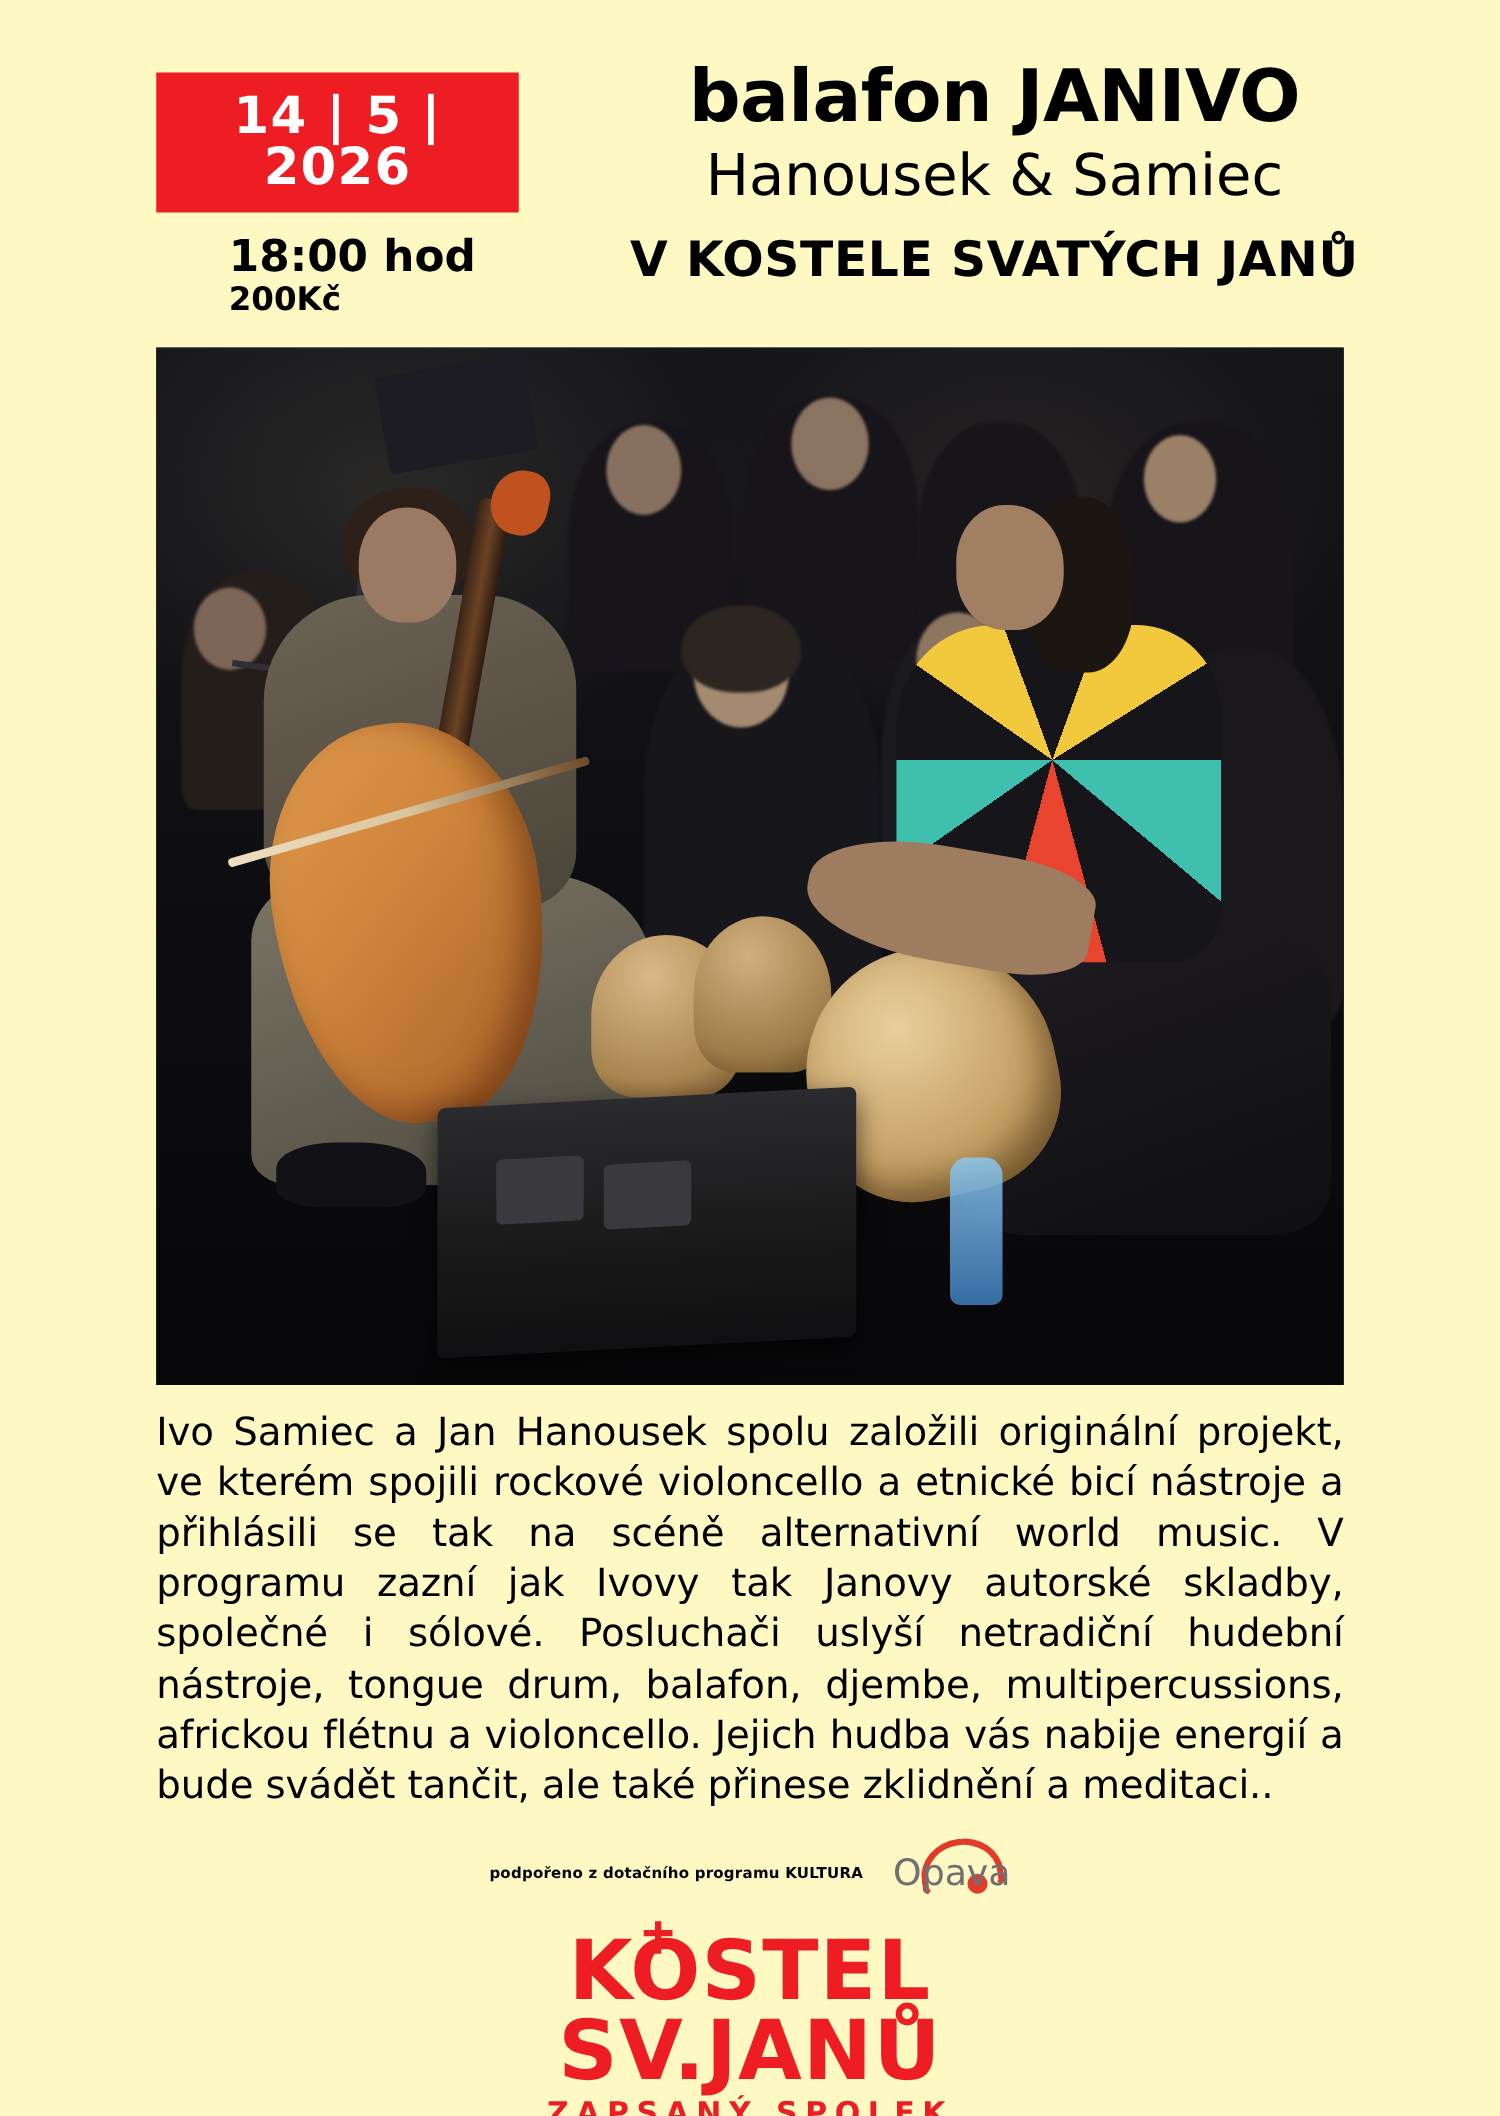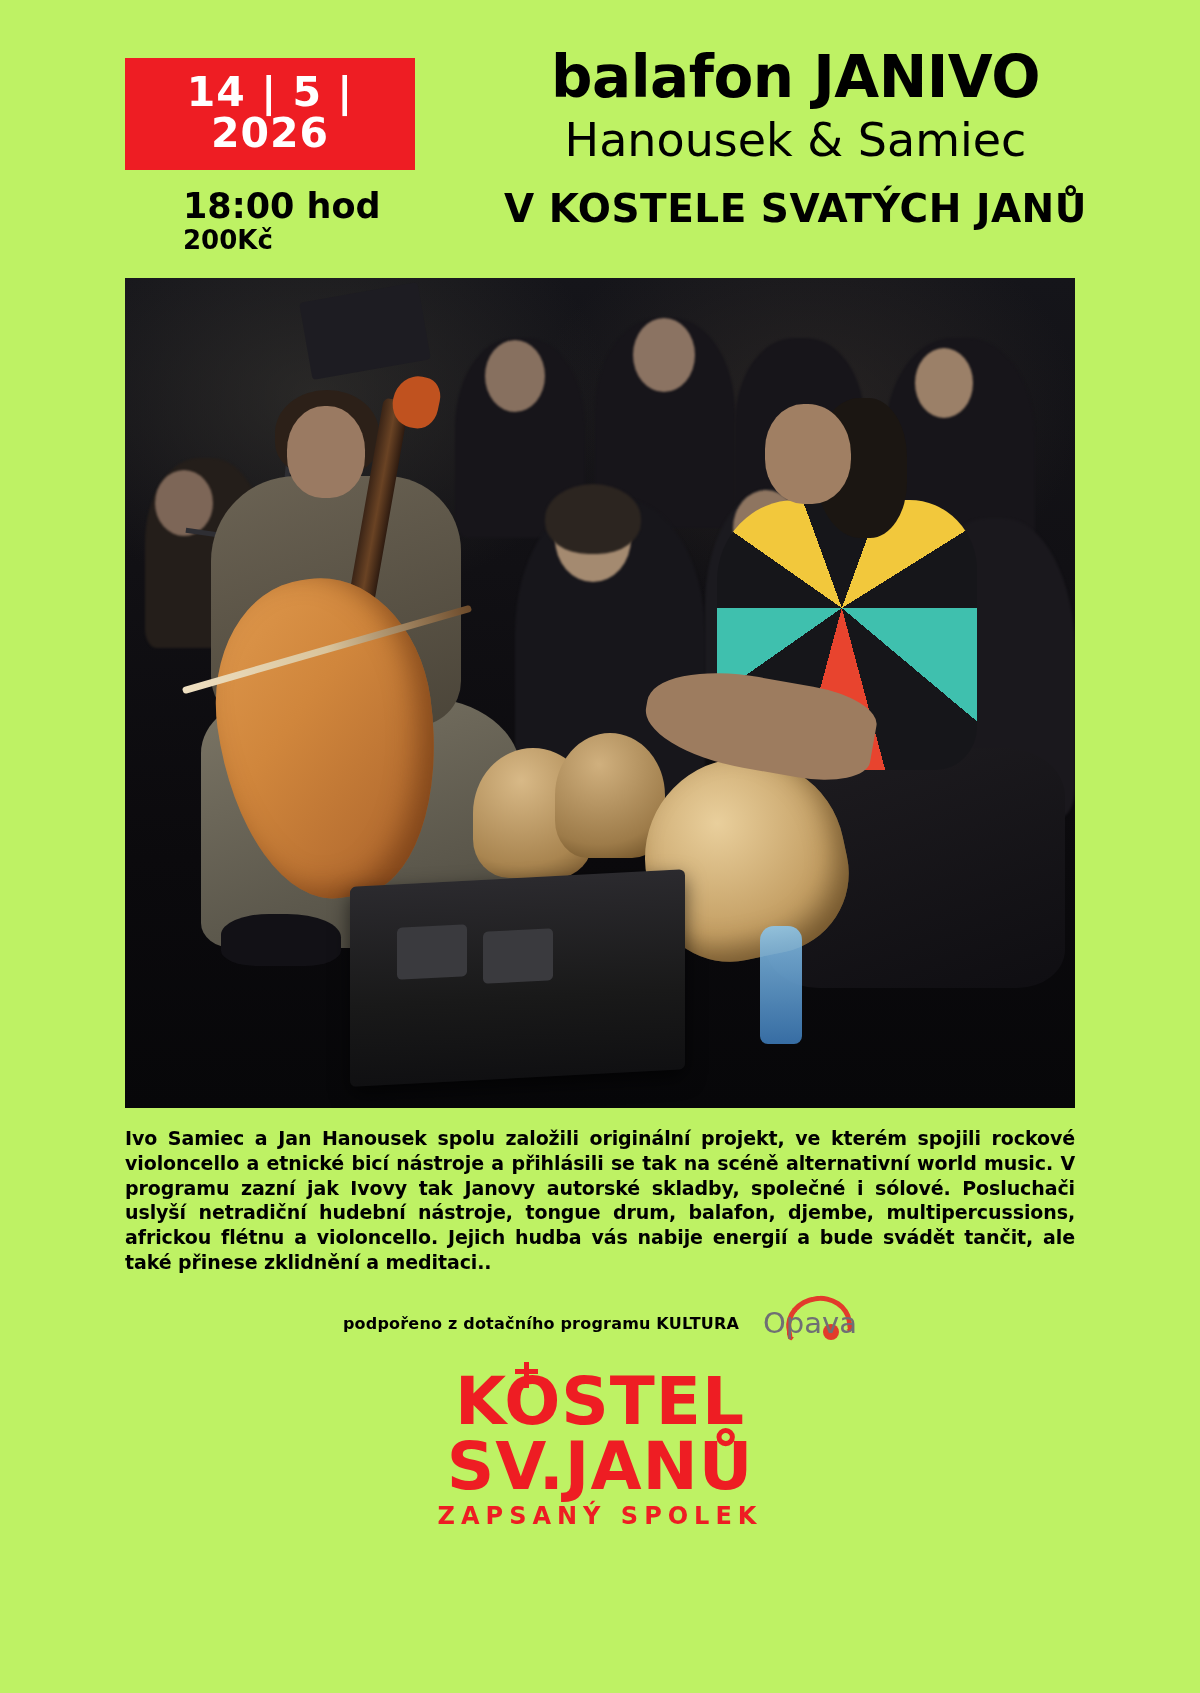--- a/index.html
+++ b/index.html
@@ -11,21 +11,21 @@
     width: 1200px;
     height: 1693px;
     font-family: "DejaVu Sans", "Liberation Sans", sans-serif;
     color: #000000;
     overflow: hidden;
   }
   .poster {
     position: relative;
     width: 1200px;
     height: 1693px;
-    background: #bef264;
+    background: #fef9c3;
     box-sizing: border-box;
     padding: 0;
   }
 
   
   .header {
     display: flex;
     flex-direction: row;
     align-items: flex-start;
     padding: 48px 70px 0 125px;
@@ -313,37 +313,37 @@
     width: 120px; height: 78px;
     background: #1d1c22;
     border-radius: 4px;
     transform: rotate(-10deg);
   }
 
   
   .desc {
     width: 950px;
     margin: 18px auto 0 auto;
-    font-size: 19px;
+    font-size: 31px;
     line-height: 1.3;
     text-align: justify;
-    font-weight: 700;
+    font-weight: 400;
     letter-spacing: -0.1px;
   }
 
   .support-row {
     width: 950px;
     margin: 20px auto 0 auto;
     display: flex;
     justify-content: center;
     align-items: center;
     gap: 18px;
   }
   .support-text {
-    font-size: 16px;
+    font-size: 12px;
     font-weight: bold;
     letter-spacing: 0.2px;
   }
   .opava-logo {
     position: relative;
     width: 100px;
     height: 58px;
   }
   .opava-word {
     position: absolute;

